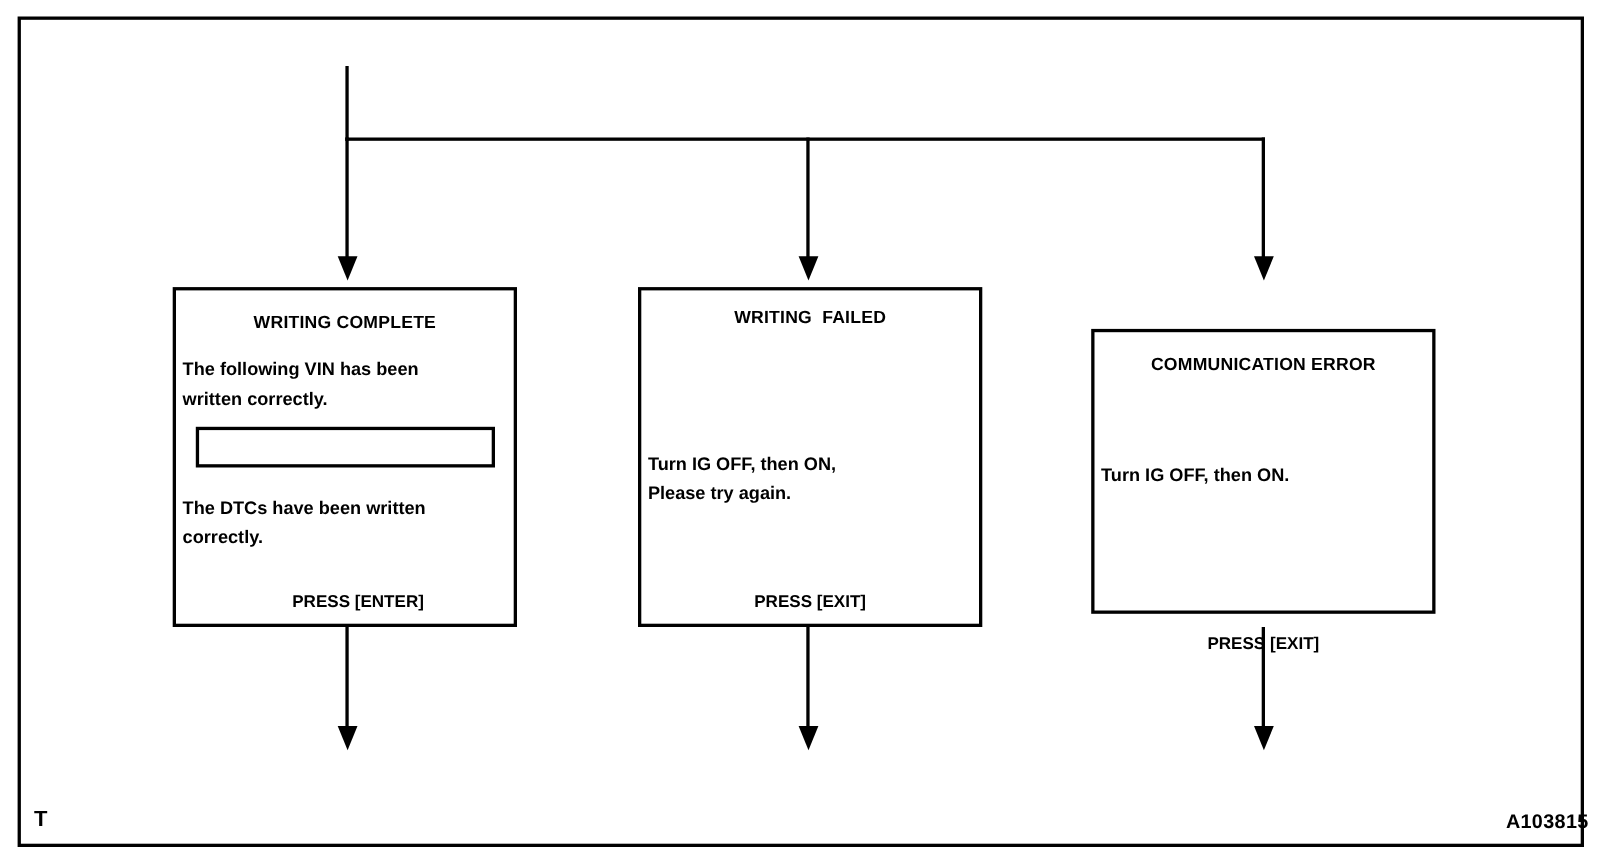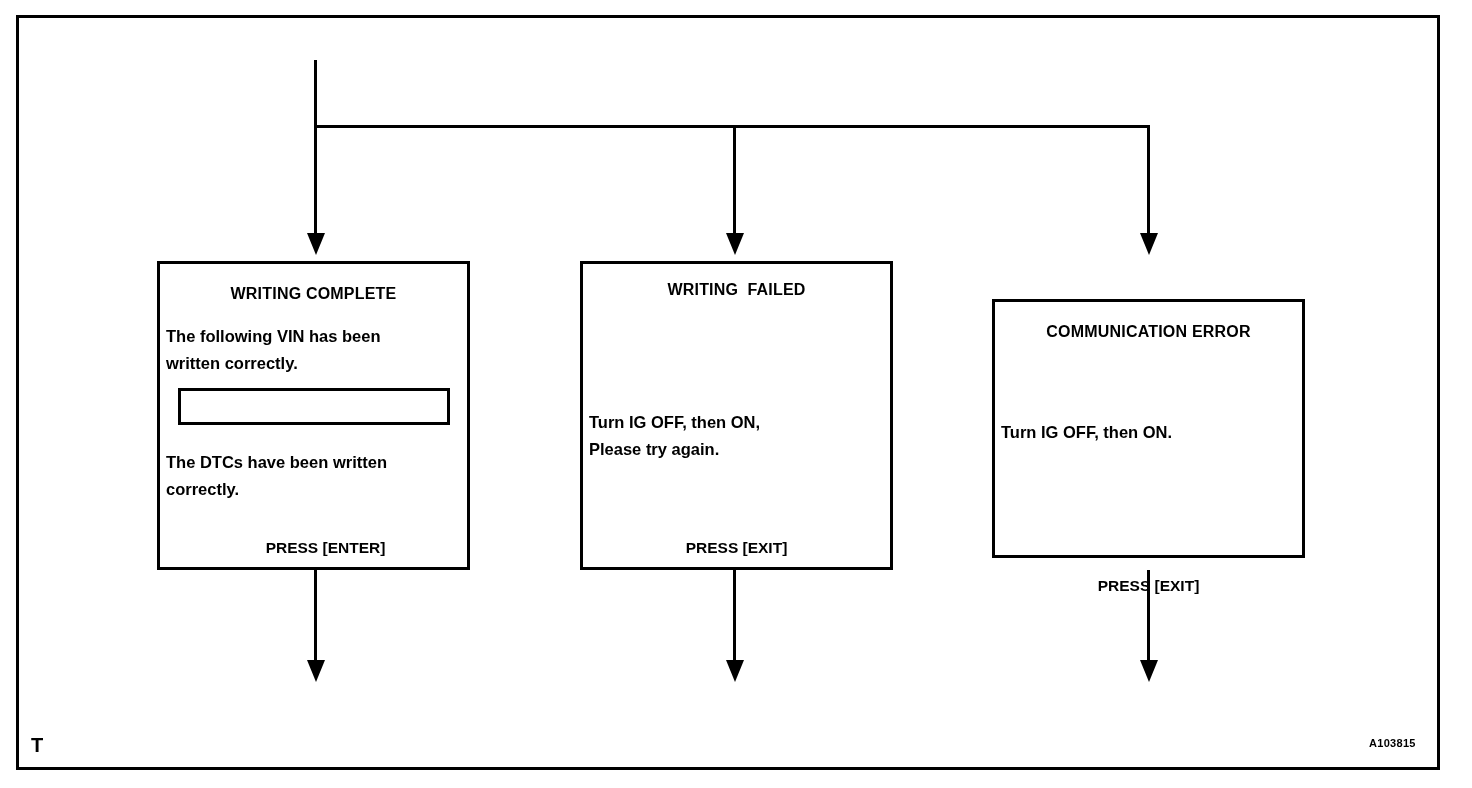--- a/index.html
+++ b/index.html
@@ -94,21 +94,21 @@
     left: 31px;
     top: 735px;
     font-size: 20px;
     font-weight: bold;
     line-height: 1;
   }
   #figure-id {
     position: absolute;
     left: 1369px;
     top: 737px;
-    font-size: 11px;
+    font-size: 18px;
     font-weight: bold;
     letter-spacing: 0.3px;
   }
 </style>
 </head>
 <body>
 
 <div id="page">
 
   <div id="page-frame"></div>

